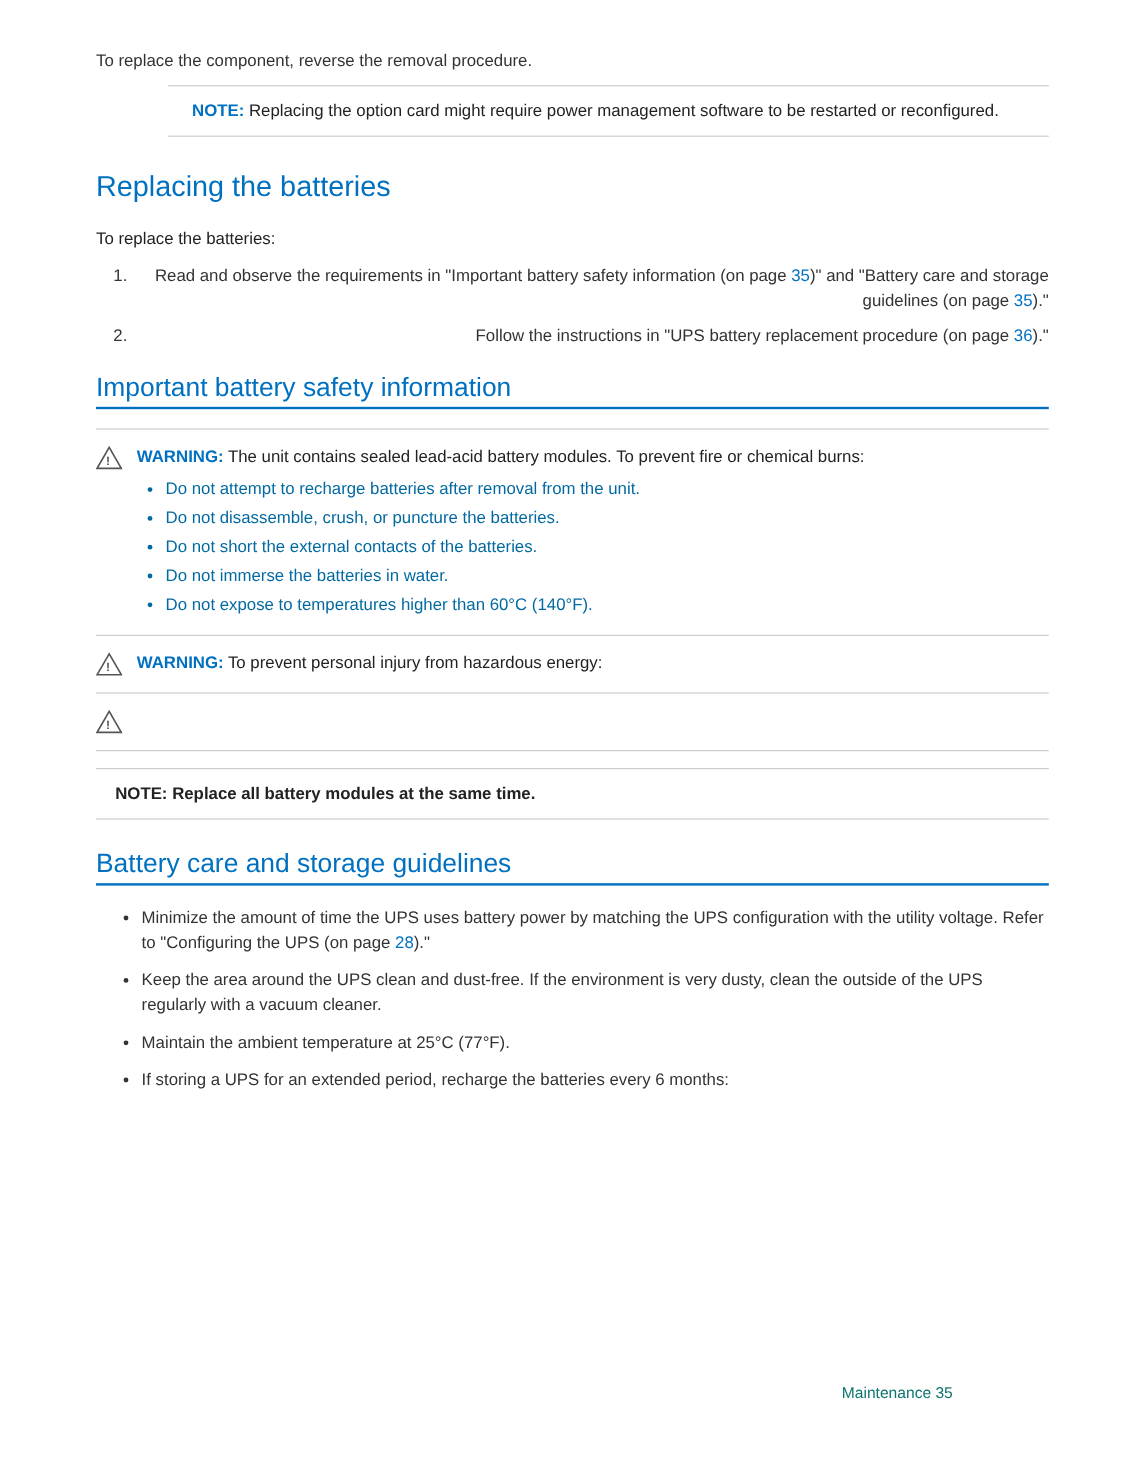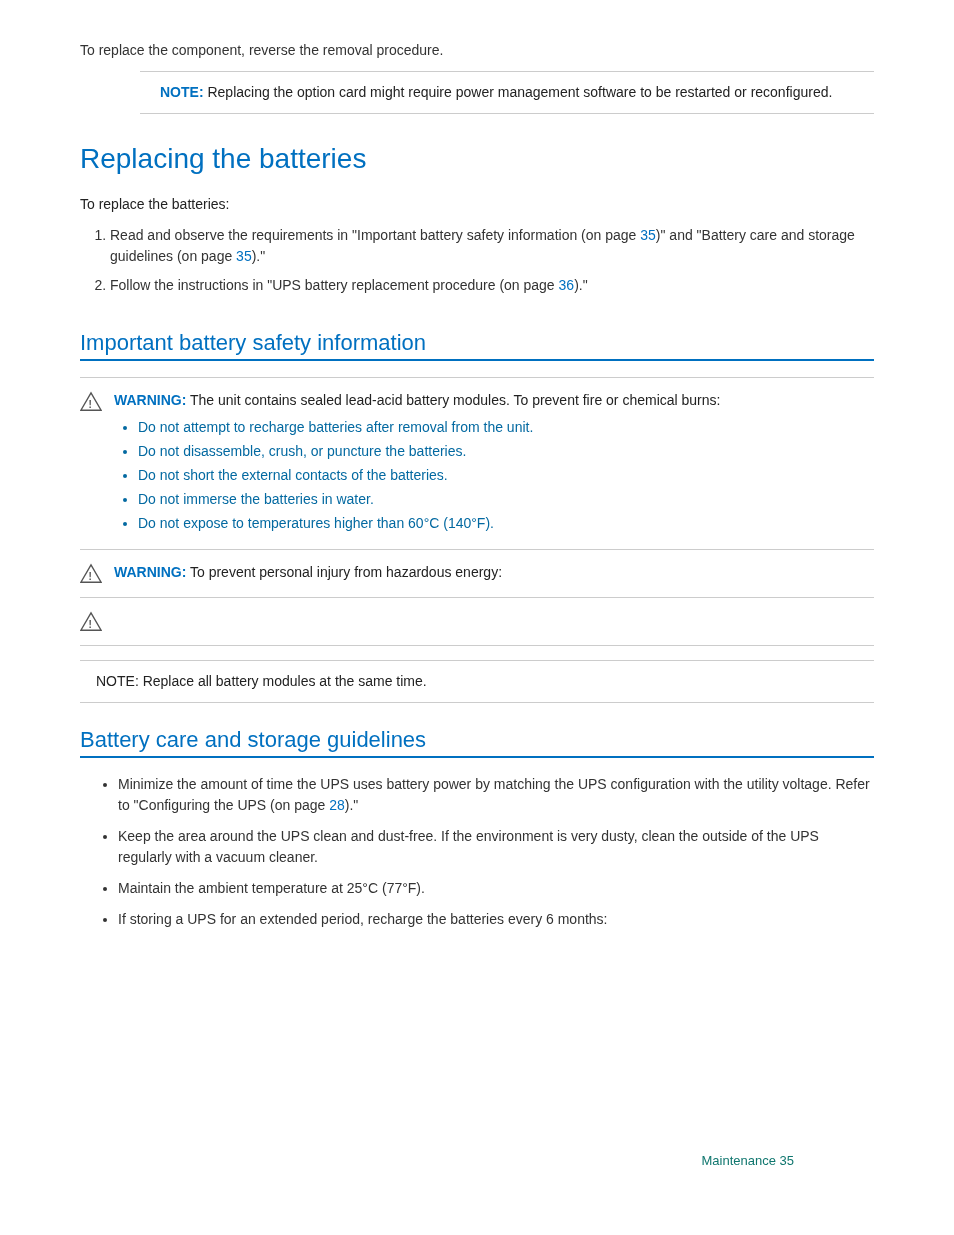--- a/index.html
+++ b/index.html
@@ -22,42 +22,43 @@
       border-bottom: 1px solid #ccc;
       padding: 10px 20px 10px 20px;
       margin-bottom: 24px;
       margin-left: 60px;
     }
     .note-box .note-label {
       font-weight: bold;
       color: #0070c0;
     }
     .section-title {
-      font-size: 28px;
+      font-size: 24px;
       font-weight: normal;
       color: #0070c0;
       margin-bottom: 14px;
       border-bottom: none;
     }
     .subsection-title {
       font-size: 22px;
       font-weight: normal;
       color: #0070c0;
       border-bottom: 2px solid #0070c0;
       padding-bottom: 0;
       margin-bottom: 16px;
       margin-top: 10px;
     }
     .intro-para {
       margin-bottom: 10px;
       margin-left: 0;
     }
     .ordered-list {
       margin-left: 30px;
-      margin-bottom: 30px;
+      margin-bottom: 16px;
+      text-align: right;
     }
     .ordered-list li {
       margin-bottom: 8px;
       color: #333;
     }
     .link-blue {
       color: #0070c0;
       text-decoration: none;
     }
     .warnings-container {
@@ -95,20 +96,21 @@
     .bullet-list li {
       margin-bottom: 3px;
       color: #0369a1;
     }
     .note-inline-box {
       border-top: 1px solid #ccc;
       border-bottom: 1px solid #ccc;
       padding: 10px 16px;
       margin-bottom: 20px;
       margin-top: 0;
+      font-weight: bold;
     }
     .battery-care-list {
       list-style: disc;
       margin-left: 38px;
       margin-bottom: 10px;
     }
     .battery-care-list li {
       margin-bottom: 10px;
       color: #333;
     }

